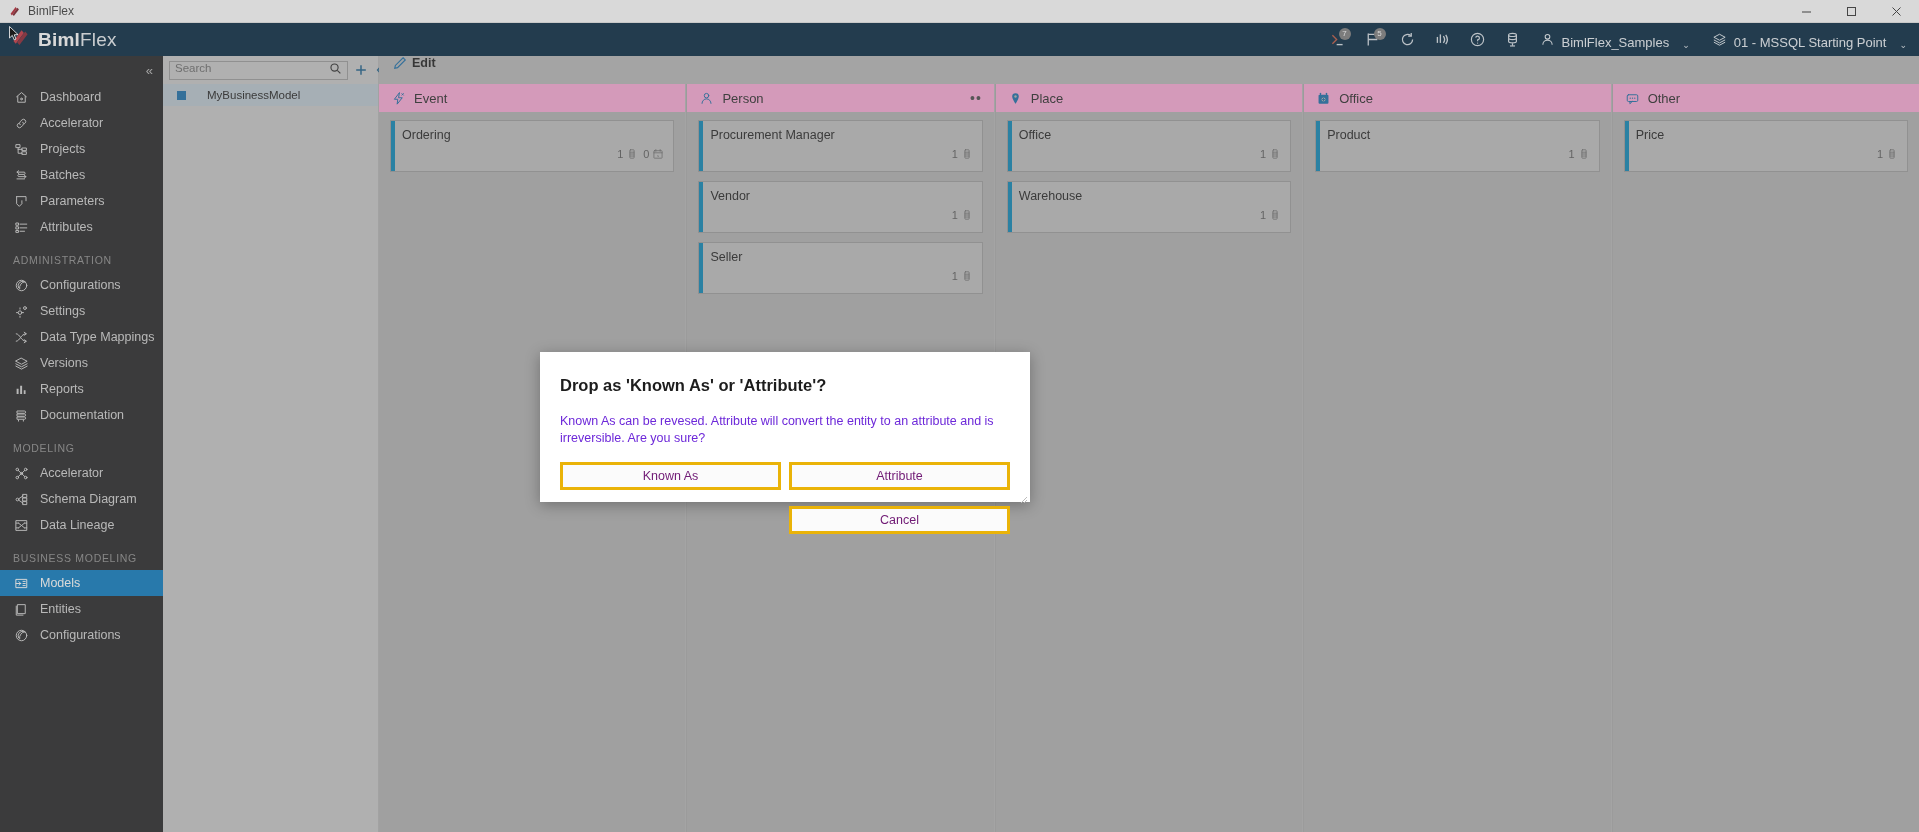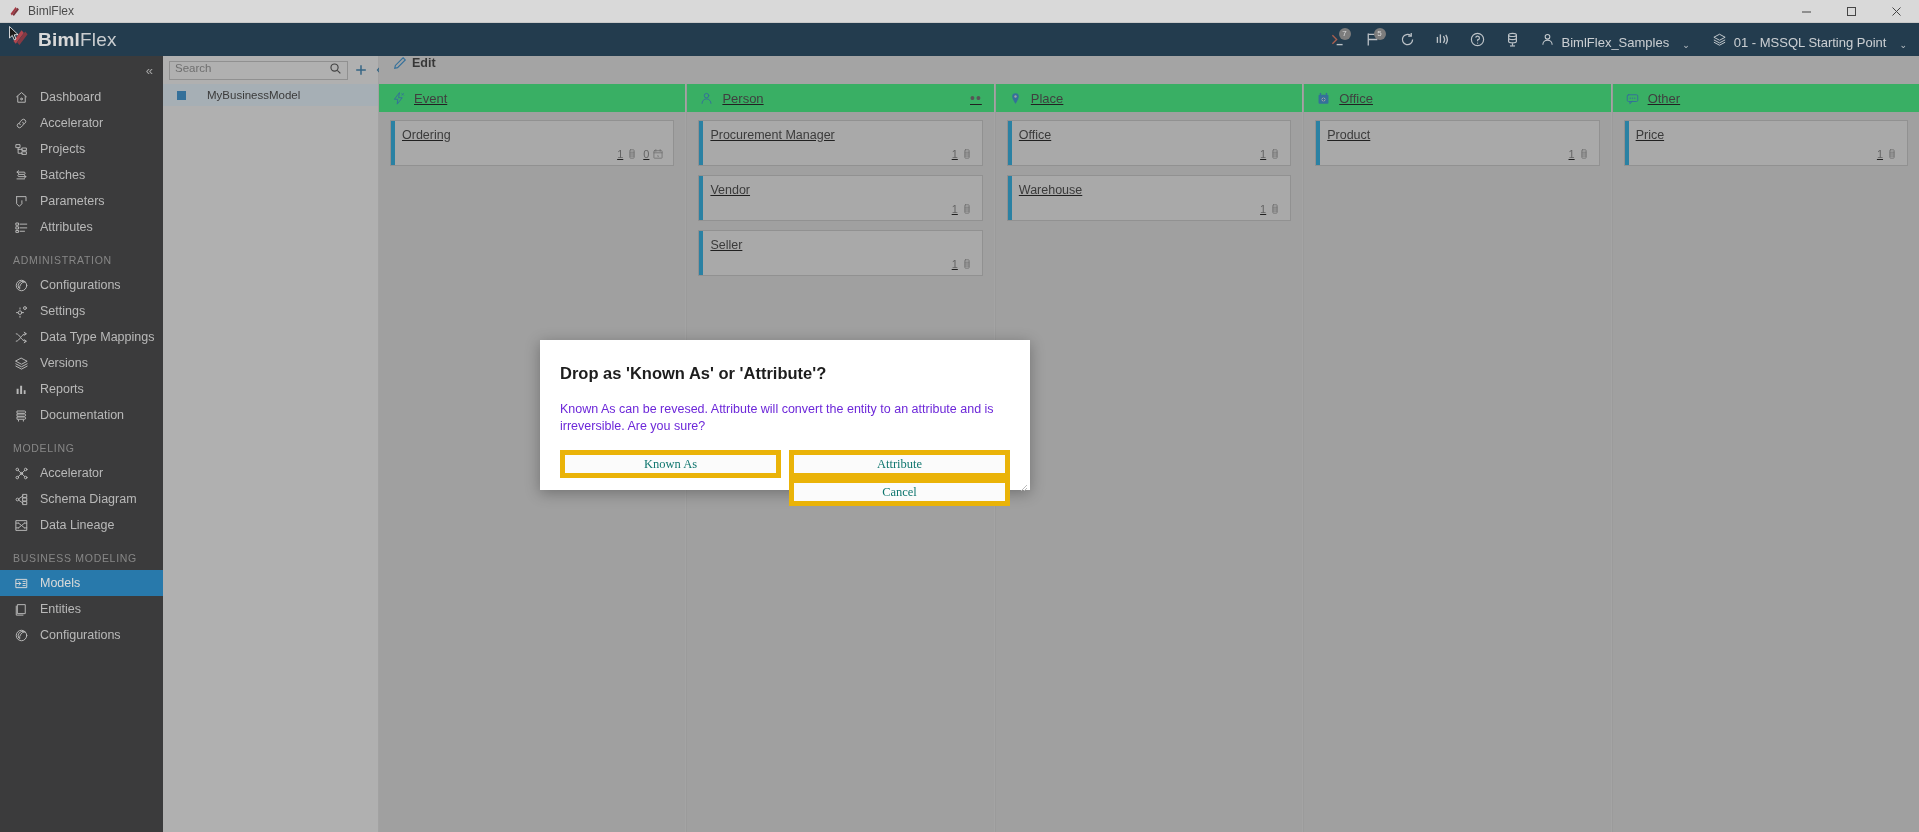--- a/index.html
+++ b/index.html
@@ -105,63 +105,63 @@
 
   
   .main { flex: 1; background: #b6b6b6; display: flex; flex-direction: column; }
   .main-toolbar {
     height: 28px; display: flex; gap: 5px; padding-left: 14px;
     background: #b6b6b6; color: #1f1f1f; font-size: 12.5px; font-weight: bold;
   }
   .main-toolbar .tool-ico { color: #1b6ea8; display:flex; }
 
   .board { flex: 1; display: flex; gap: 1px; padding: 0; overflow: hidden; }
-  .column { flex: 1; background: #22c55e; border-left: 1px solid #aaaaaa; text-decoration: underline; }
+  .column { flex: 1; background: #f9a8d4; border-left: 1px solid #aaaaaa; }
   .column:first-child { border-left: 0; }
   .col-head {
     height: 28px; display: flex; align-items: center; gap: 8px; padding: 0 12px;
     font-size: 13px; color: #2b2b2b;
   }
   .col-head .col-ico { color: #1b6ea8; display: flex; align-items: center; }
   .col-more { margin-left: auto; color: #4a4a4a; letter-spacing: 1px; font-size: 14px; line-height: 8px; }
   .col-body { padding: 8px 11px 0 11px; background: #b0b0b0; height: calc(100% - 28px); }
   .card {
     position: relative; background: #bdbdbd; border: 1px solid #9c9c9c;
-    margin-bottom: 9px; padding: 7px 9px 5px 11px; min-height: 45px;
+    margin-bottom: 9px; padding: 7px 9px 11px 11px; min-height: 45px;
   }
   .card::before {
     content: ""; position: absolute; left: 0; top: 0; bottom: 0; width: 4px; background: #0d86b5;
   }
   .card-title { font-size: 12.5px; color: #242424; }
   .card-meta {
     display: flex; justify-content: flex-end; align-items: center; gap: 5px;
     font-size: 11px; color: #5c5c5c; margin-top: 6px;
   }
   .card-meta .mi { display: flex; align-items: center; gap: 3px; }
   .card-meta svg { display:block; }
 
   
   .overlay { position: absolute; inset: 0; background: rgba(120,120,120,0.28); }
   .modal {
-    position: absolute; left: 540px; top: 340px; width: 490px; height: 150px;
+    position: absolute; left: 540px; top: 352px; width: 490px; height: 150px;
     background: #ffffff; box-shadow: 0 3px 14px rgba(0,0,0,.30);
   }
   .modal-title {
     font-size: 16.5px; font-weight: 700; color: #1d1d1d;
     padding: 24px 24px 0 20px;
   }
   .modal-text {
     font-size: 12.5px; color: #6d28d9; line-height: 1.33; padding: 18px 24px 0 20px;
   }
   .modal-btns { padding: 16px 20px 0 20px; display: flex; gap: 8px; }
-  .mb-col { display: flex; flex-direction: column; gap: 0; }
+  .mb-col { display: flex; flex-direction: column; gap: 16px; }
   .mbtn {
-    border: 5px solid #eab308; background: #fbfbfb; color: #0f766e;
+    border: 3px solid #eab308; background: #fbfbfb; color: #701a75;
     font-size: 12.5px; height: 28px; display: flex; align-items: center; justify-content: center;
-    font-family: Liberation Serif, serif; cursor: default;
+    font-family: Liberation Sans, sans-serif; cursor: default;
   }
   .mbtn.wide { width: 222px; }
   .mbtn.wide2 { width: 221px; }
   .modal-resize {
     position: absolute; right: 2px; bottom: 2px; width: 10px; height: 10px;
   }
   .cursor {
     position: absolute; left: 9px; top: 26px; pointer-events: none;
   }
 </style>

